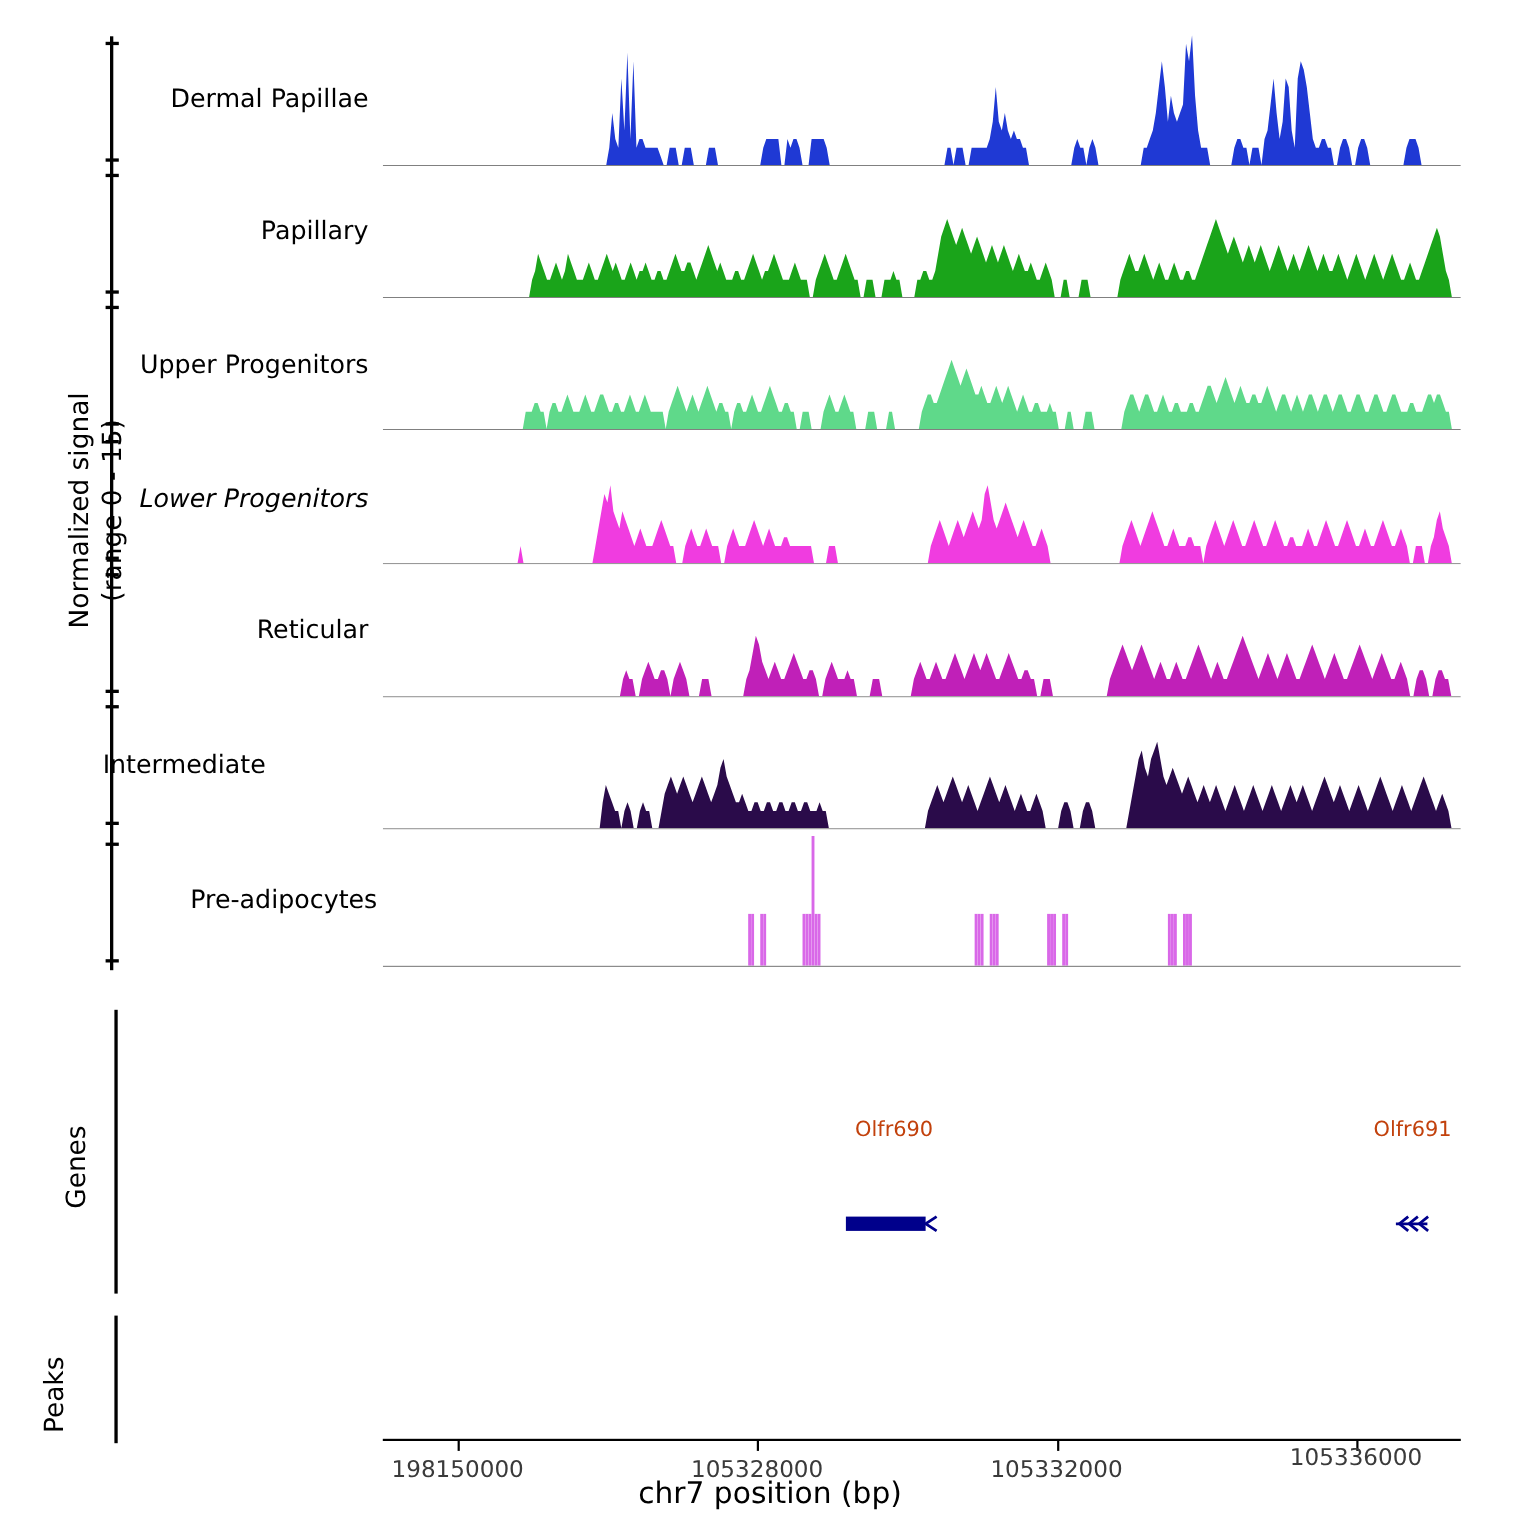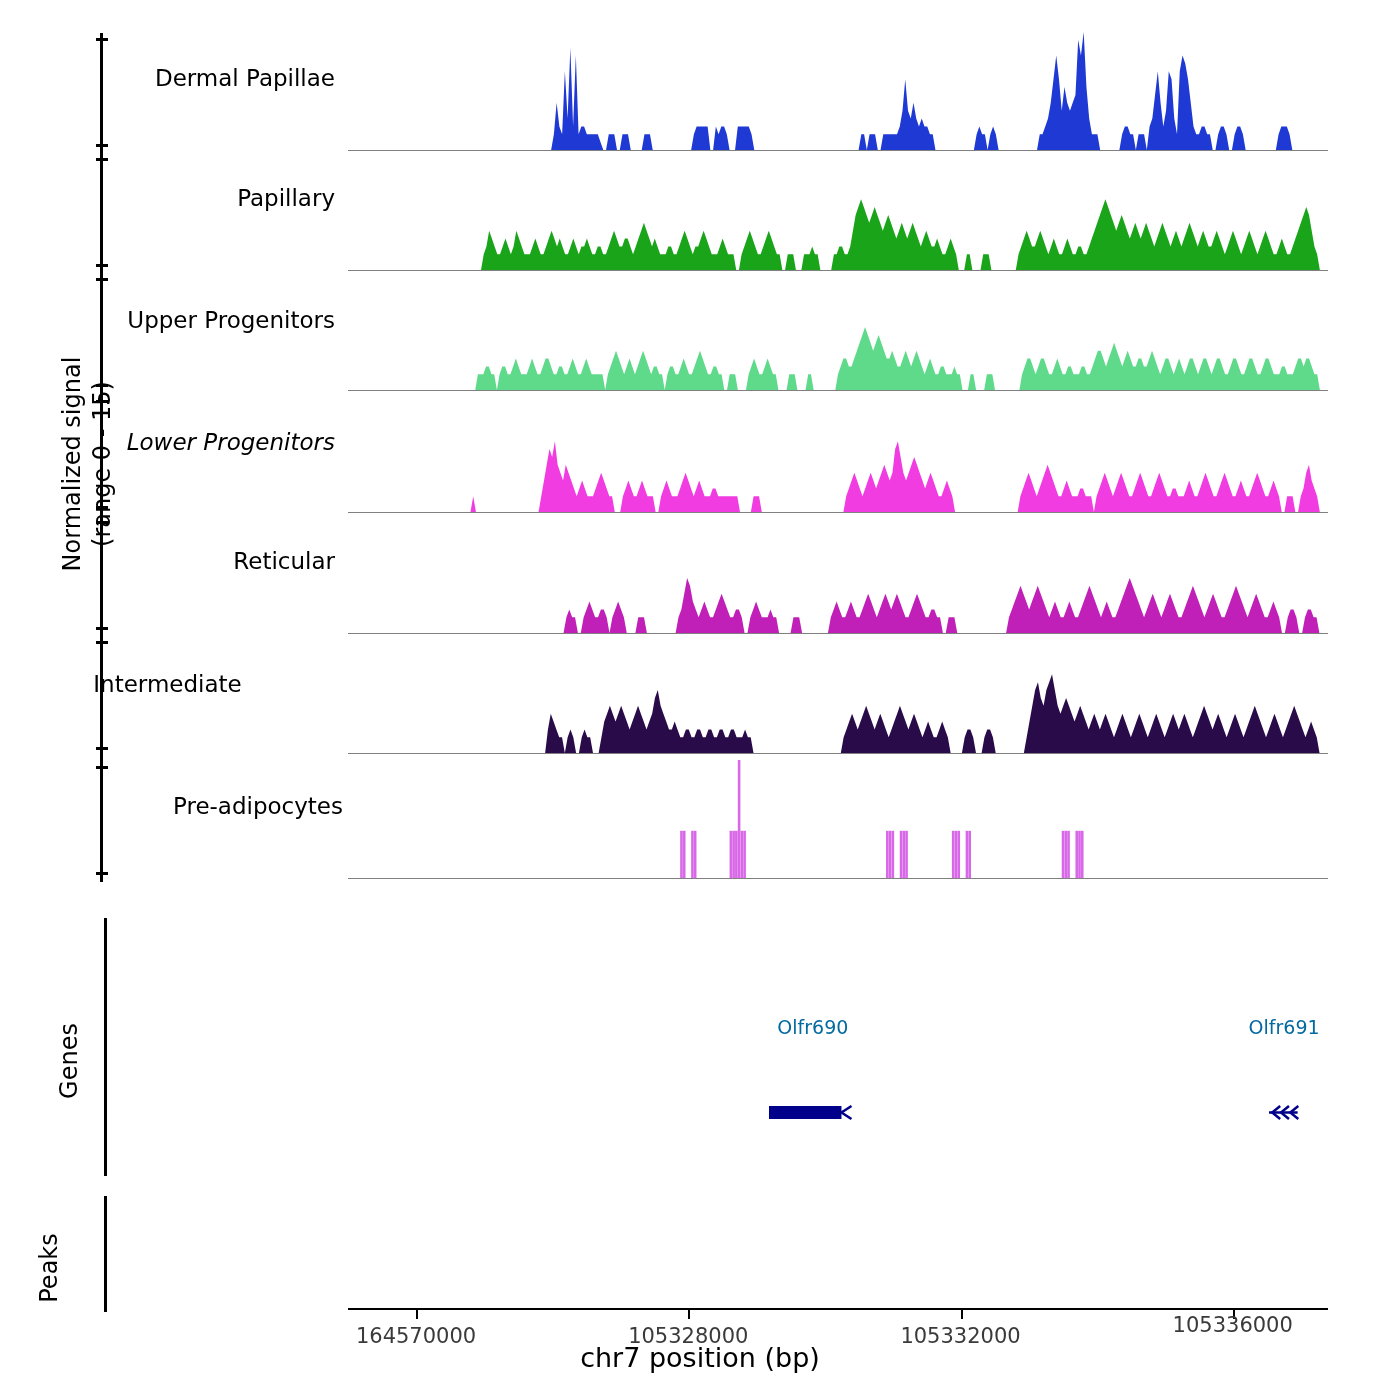--- a/index.html
+++ b/index.html
@@ -41,20 +41,21 @@
     width: 12px;
   }
 
   
   .track-label {
     position: absolute;
     font-size: 23px;
     color: #000;
     text-align: right;
     white-space: nowrap;
+    margin-top: 12px;
   }
   .track-plot {
     position: absolute;
     overflow: hidden;
   }
   .track-baseline {
     position: absolute;
     left: 0;
     right: 0;
     bottom: 0;
@@ -64,21 +65,21 @@
   .track-svg {
     position: absolute;
     left: 0;
     top: 0;
   }
 
   
   .gene-name {
     position: absolute;
     font-size: 19px;
-    color: #0369a1;
+    color: #c2410c;
     white-space: nowrap;
     transform: translateX(-50%);
   }
 
   
   .xaxis-line {
     position: absolute;
     height: 2px;
     background: #000;
   }
@@ -228,21 +229,21 @@
         <line x1="2" y1="12.5" x2="30.625" y2="12.5" stroke="#00008b" stroke-width="2.5"></line>
         <path d="M 13.195 6 L 5.195 12.5 L 13.195 19" fill="none" stroke="#00008b" stroke-width="2.5"></path>
         <path d="M 21.981250000000003 6 L 13.981250000000001 12.5 L 21.981250000000003 19" fill="none" stroke="#00008b" stroke-width="2.5"></path>
         <path d="M 31.3 6 L 23.3 12.5 L 31.3 19" fill="none" stroke="#00008b" stroke-width="2.5"></path>
       </svg>
     </div>
 
   <div class="xaxis-line" style="left:348px; top:1308px; width:980px;"></div>
   <div id="xticks">
       <div class="xtick" style="left: 416.056px; top: 1310px;"></div>
-      <div class="xtick-label" style="left: 416.056px; top: 1324px;">164570000</div>
+      <div class="xtick-label" style="left: 416.056px; top: 1324px;">198150000</div>
       <div class="xtick" style="left: 688.278px; top: 1310px;"></div>
       <div class="xtick-label" style="left: 688.278px; top: 1324px;">105328000</div>
       <div class="xtick" style="left: 960.5px; top: 1310px;"></div>
       <div class="xtick-label" style="left: 960.5px; top: 1324px;">105332000</div>
       <div class="xtick" style="left: 1232.72px; top: 1310px;"></div>
       <div class="xtick-label" style="left: 1232.72px; top: 1313px;">105336000</div>
     </div>
   <div class="xaxis-title" style="left:0; top:1342px;">
     <span>chr7 position (bp)</span>
   </div>

